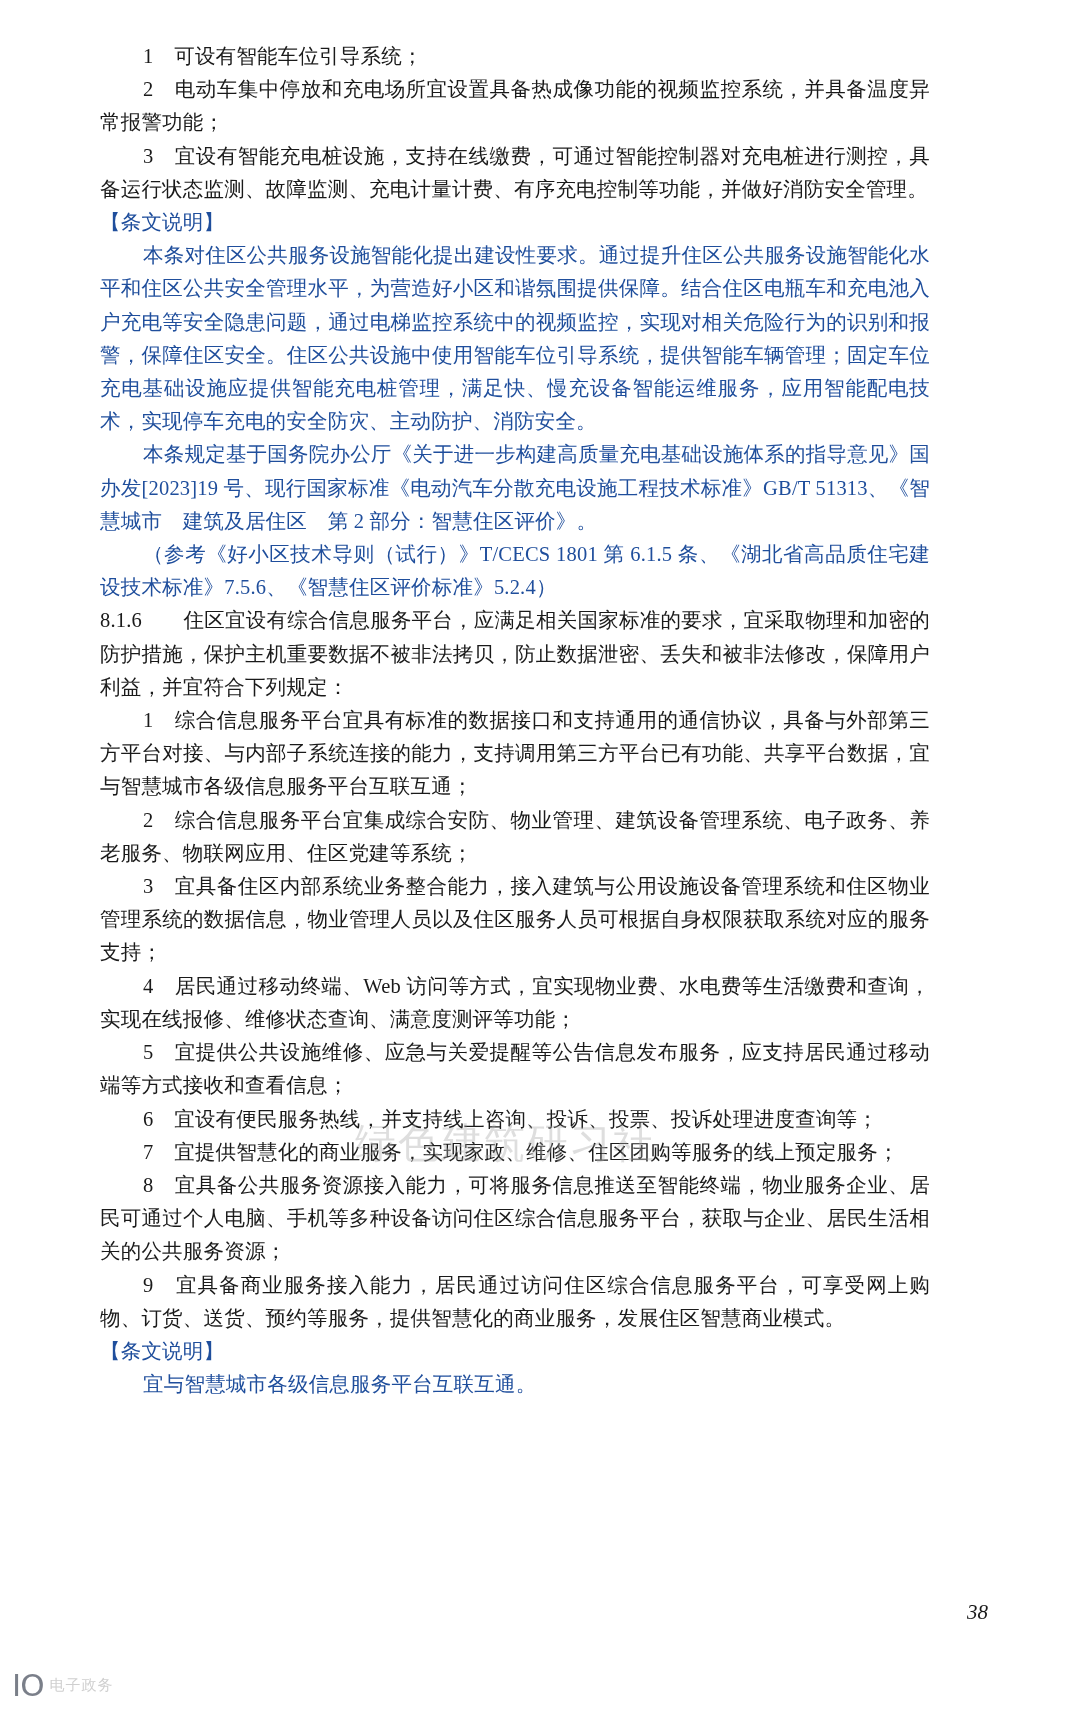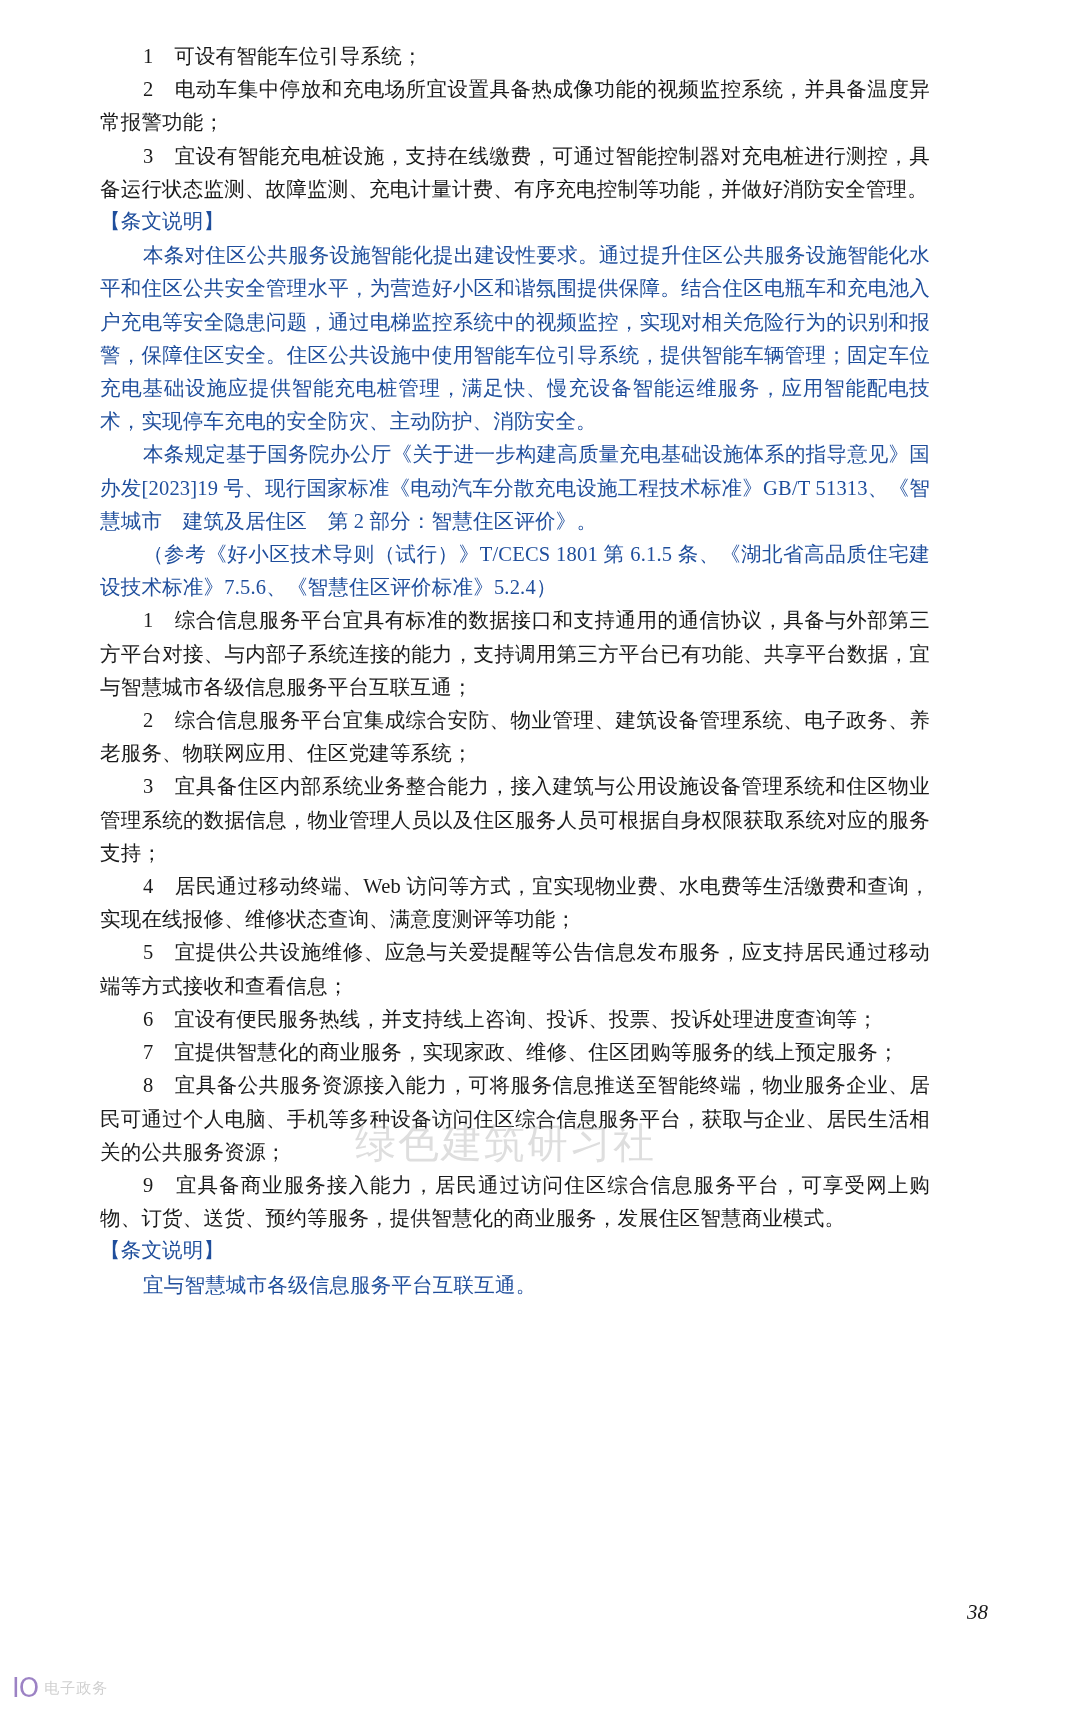--- a/index.html
+++ b/index.html
@@ -39,21 +39,20 @@
   }
   .blue {
     color: #1f4e9c;
   }
   .note-head {
     color: #1f4e9c;
     font-size: 20.5px;
     line-height: 1.62;
     margin: 0;
     text-indent: 0;
-    font-family: Liberation Mono, monospace;
   }
   .watermark {
     position: absolute;
     left: 355px;
     top: 1116px;
     font-size: 41px;
     color: rgba(168, 168, 168, 0.38);
     font-family: "Liberation Serif", serif;
     letter-spacing: 2px;
     white-space: nowrap;
@@ -71,22 +70,22 @@
   .footer-logo {
     position: absolute;
     left: 12px;
     bottom: 14px;
     display: flex;
     align-items: center;
     gap: 6px;
     opacity: 0.55;
   }
   .footer-logo .mark {
-    font-size: 26px;
-    color: #4c1d95;
+    font-size: 31px;
+    color: #0f172a;
     font-family: "DejaVu Sans", sans-serif;
     letter-spacing: -1px;
   }
   .footer-logo .txt {
     font-size: 15px;
     color: #a8a8a8;
     letter-spacing: 1px;
   }
 </style>
 </head>
@@ -99,20 +98,21 @@
     <p class="indent">1　可设有智能车位引导系统；</p>
     <p class="indent">2　电动车集中停放和充电场所宜设置具备热成像功能的视频监控系统，并具备温度异常报警功能；</p>
     <p class="indent">3　宜设有智能充电桩设施，支持在线缴费，可通过智能控制器对充电桩进行测控，具备运行状态监测、故障监测、充电计量计费、有序充电控制等功能，并做好消防安全管理。</p>
 
     <p class="note-head">【条文说明】</p>
 
     <p class="indent blue">本条对住区公共服务设施智能化提出建设性要求。通过提升住区公共服务设施智能化水平和住区公共安全管理水平，为营造好小区和谐氛围提供保障。结合住区电瓶车和充电池入户充电等安全隐患问题，通过电梯监控系统中的视频监控，实现对相关危险行为的识别和报警，保障住区安全。住区公共设施中使用智能车位引导系统，提供智能车辆管理；固定车位充电基础设施应提供智能充电桩管理，满足快、慢充设备智能运维服务，应用智能配电技术，实现停车充电的安全防灾、主动防护、消防安全。</p>
     <p class="indent blue">本条规定基于国务院办公厅《关于进一步构建高质量充电基础设施体系的指导意见》国办发[2023]19 号、现行国家标准《电动汽车分散充电设施工程技术标准》GB/T 51313、《智慧城市　建筑及居住区　第 2 部分：智慧住区评价》。</p>
     <p class="indent blue">（参考《好小区技术导则（试行）》T/CECS 1801 第 6.1.5 条、《湖北省高品质住宅建设技术标准》7.5.6、《智慧住区评价标准》5.2.4）</p>
 
+    <p class="hang">8.1.6　　住区宜设有综合信息服务平台，应满足相关国家标准的要求，宜采取物理和加密的防护措施，保护主机重要数据不被非法拷贝，防止数据泄密、丢失和被非法修改，保障用户利益，并宜符合下列规定：</p>
 
     <p class="indent">1　综合信息服务平台宜具有标准的数据接口和支持通用的通信协议，具备与外部第三方平台对接、与内部子系统连接的能力，支持调用第三方平台已有功能、共享平台数据，宜与智慧城市各级信息服务平台互联互通；</p>
     <p class="indent">2　综合信息服务平台宜集成综合安防、物业管理、建筑设备管理系统、电子政务、养老服务、物联网应用、住区党建等系统；</p>
     <p class="indent">3　宜具备住区内部系统业务整合能力，接入建筑与公用设施设备管理系统和住区物业管理系统的数据信息，物业管理人员以及住区服务人员可根据自身权限获取系统对应的服务支持；</p>
     <p class="indent">4　居民通过移动终端、Web 访问等方式，宜实现物业费、水电费等生活缴费和查询，实现在线报修、维修状态查询、满意度测评等功能；</p>
     <p class="indent">5　宜提供公共设施维修、应急与关爱提醒等公告信息发布服务，应支持居民通过移动端等方式接收和查看信息；</p>
     <p class="indent">6　宜设有便民服务热线，并支持线上咨询、投诉、投票、投诉处理进度查询等；</p>
     <p class="indent">7　宜提供智慧化的商业服务，实现家政、维修、住区团购等服务的线上预定服务；</p>
     <p class="indent">8　宜具备公共服务资源接入能力，可将服务信息推送至智能终端，物业服务企业、居民可通过个人电脑、手机等多种设备访问住区综合信息服务平台，获取与企业、居民生活相关的公共服务资源；</p>
     <p class="indent">9　宜具备商业服务接入能力，居民通过访问住区综合信息服务平台，可享受网上购物、订货、送货、预约等服务，提供智慧化的商业服务，发展住区智慧商业模式。</p>

